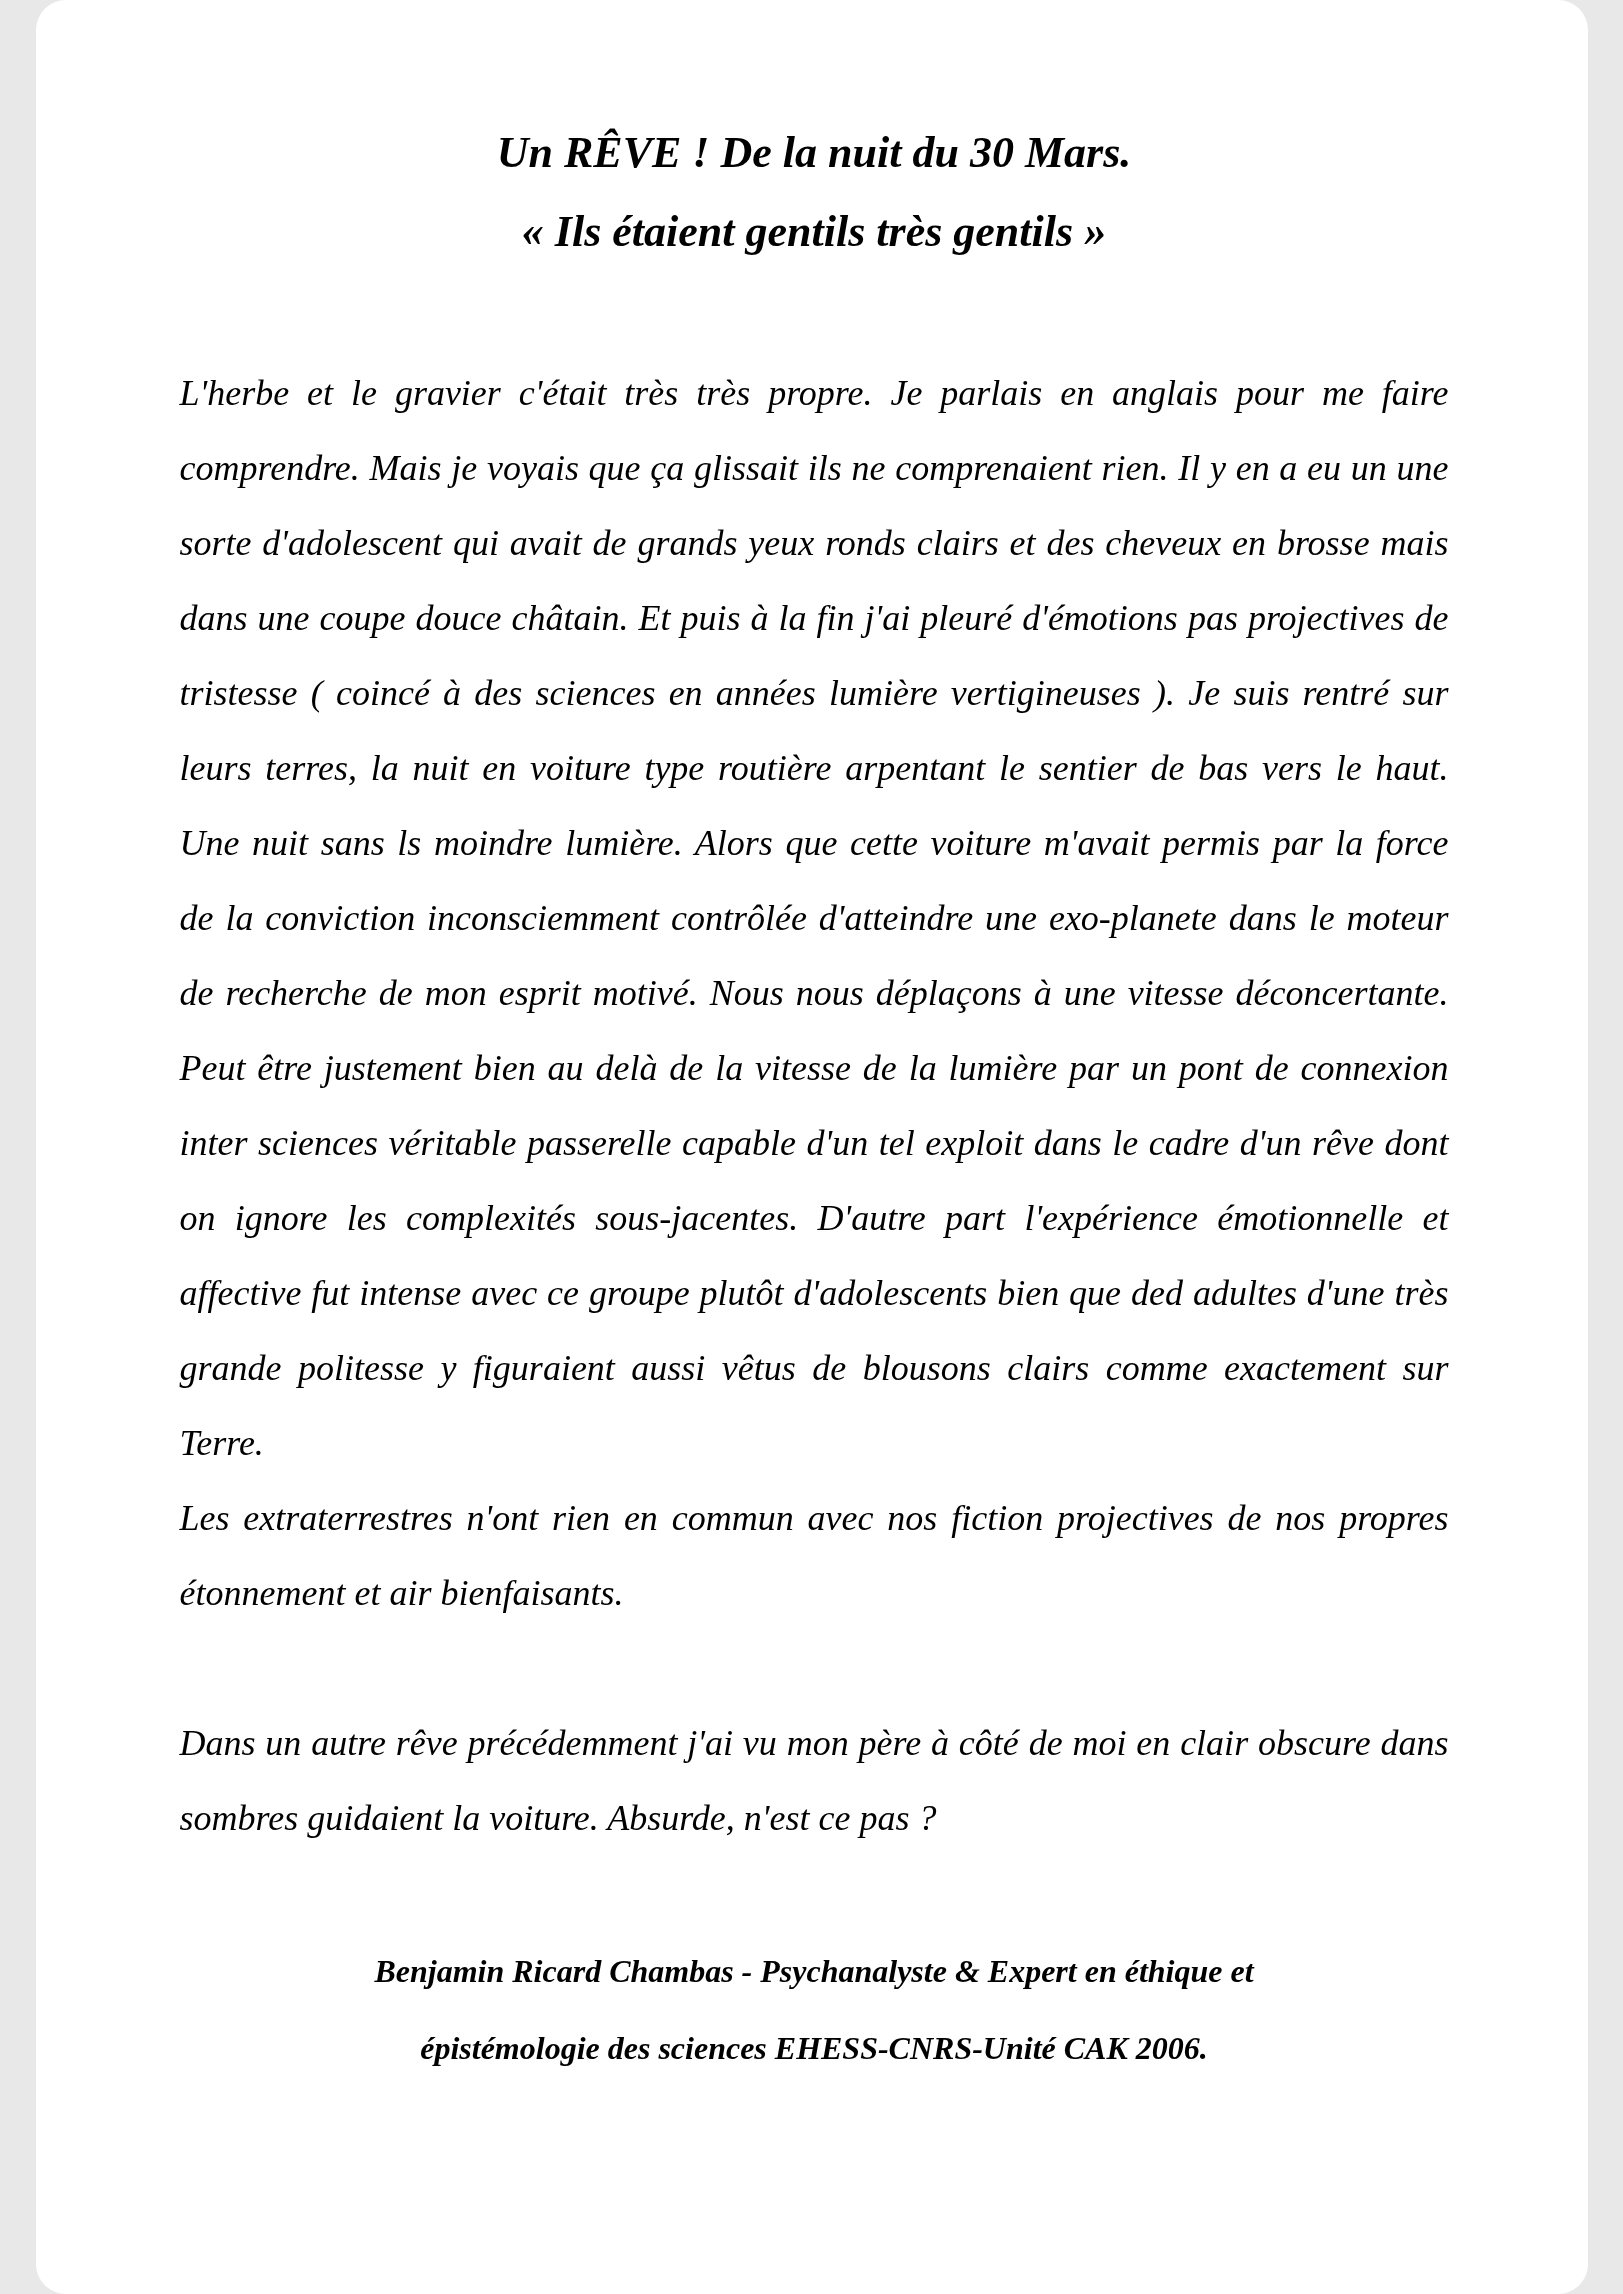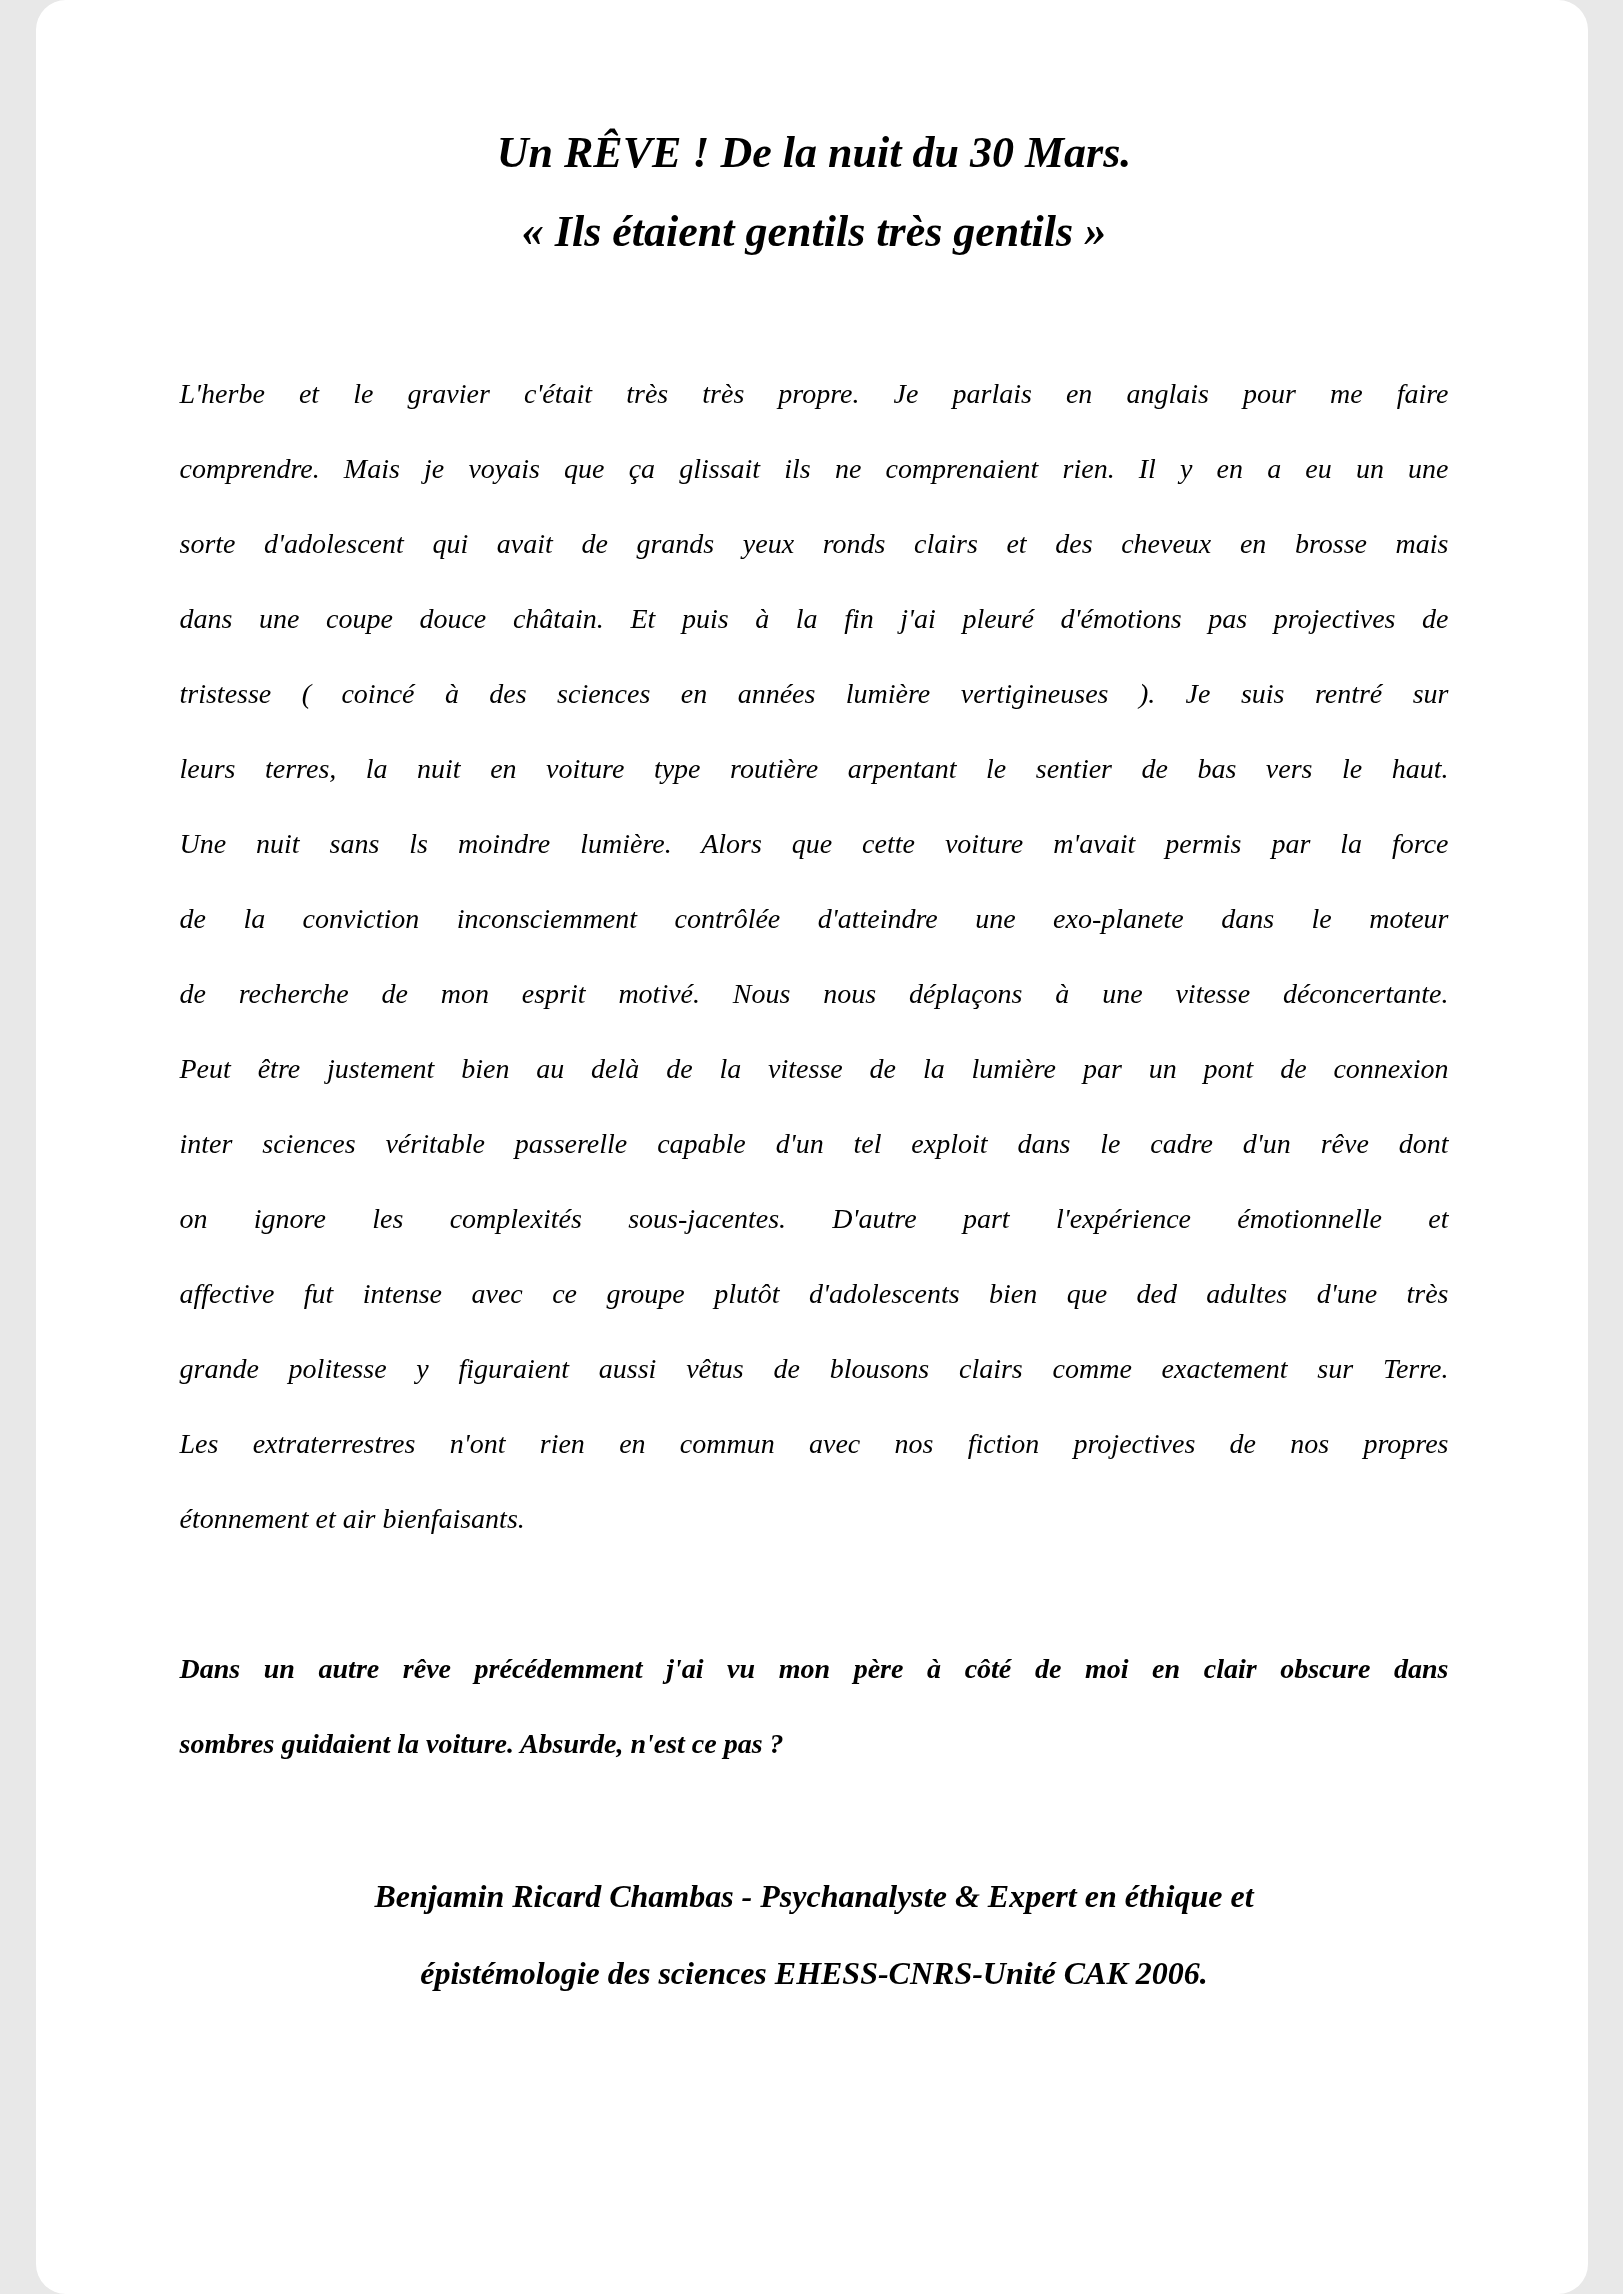--- a/index.html
+++ b/index.html
@@ -25,30 +25,29 @@
     text-align: center;
     font-weight: bold;
     font-size: 44px;
     line-height: 79px;
   }
   .title-line {
     min-height: 79px;
   }
   .body-text {
     margin-top: 85px;
-    font-size: 28px;
+    font-size: 36px;
     line-height: 75px;
     font-weight: normal;
   }
   .paragraph {
     margin: 0;
   }
   .paragraph + .paragraph {
     margin-top: 75px;
-    font-weight: bold;
   }
   .line {
     min-height: 75px;
     white-space: normal;
   }
   
   .line.jl {
     text-align: justify;
     text-align-last: justify;
   }

